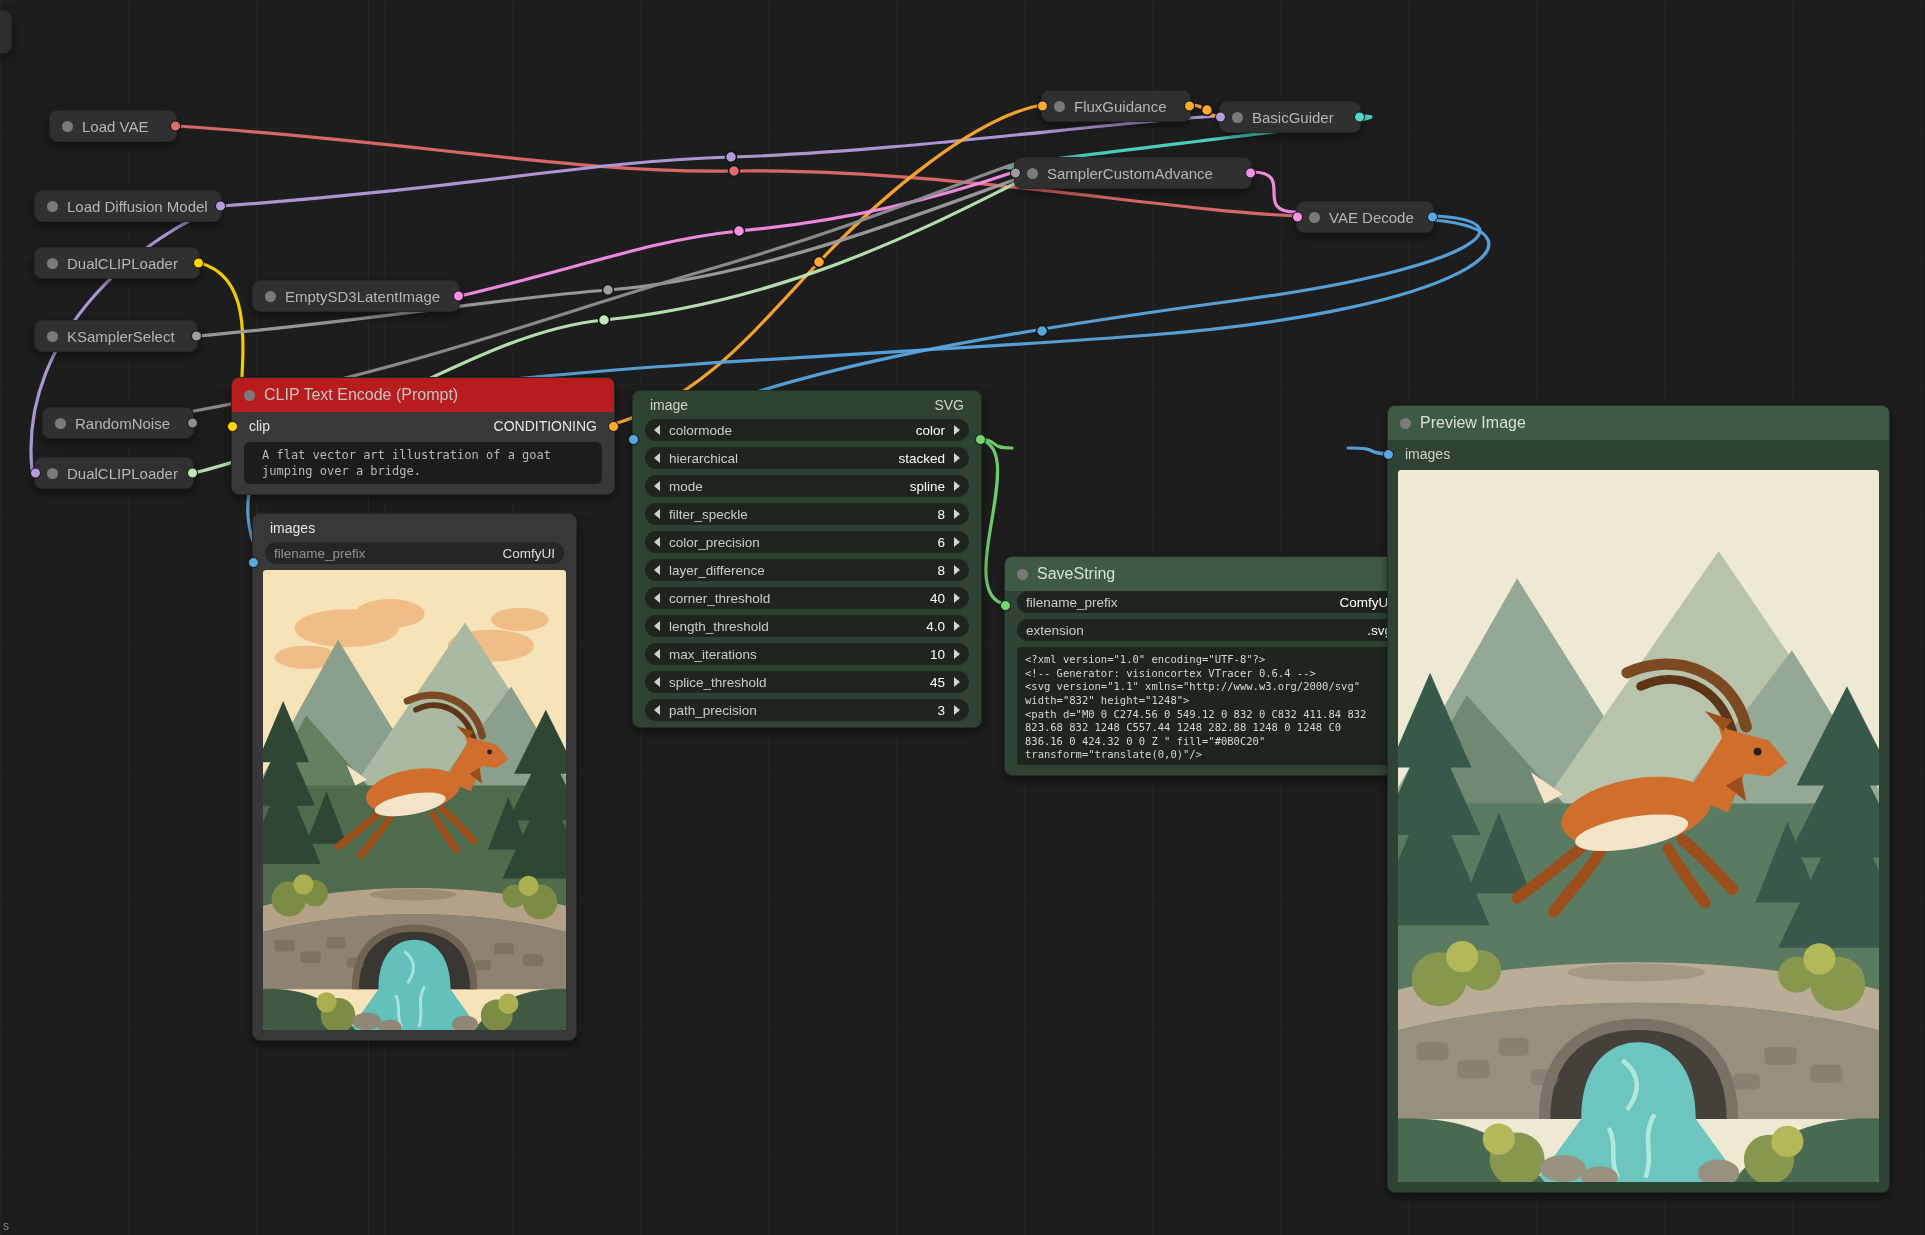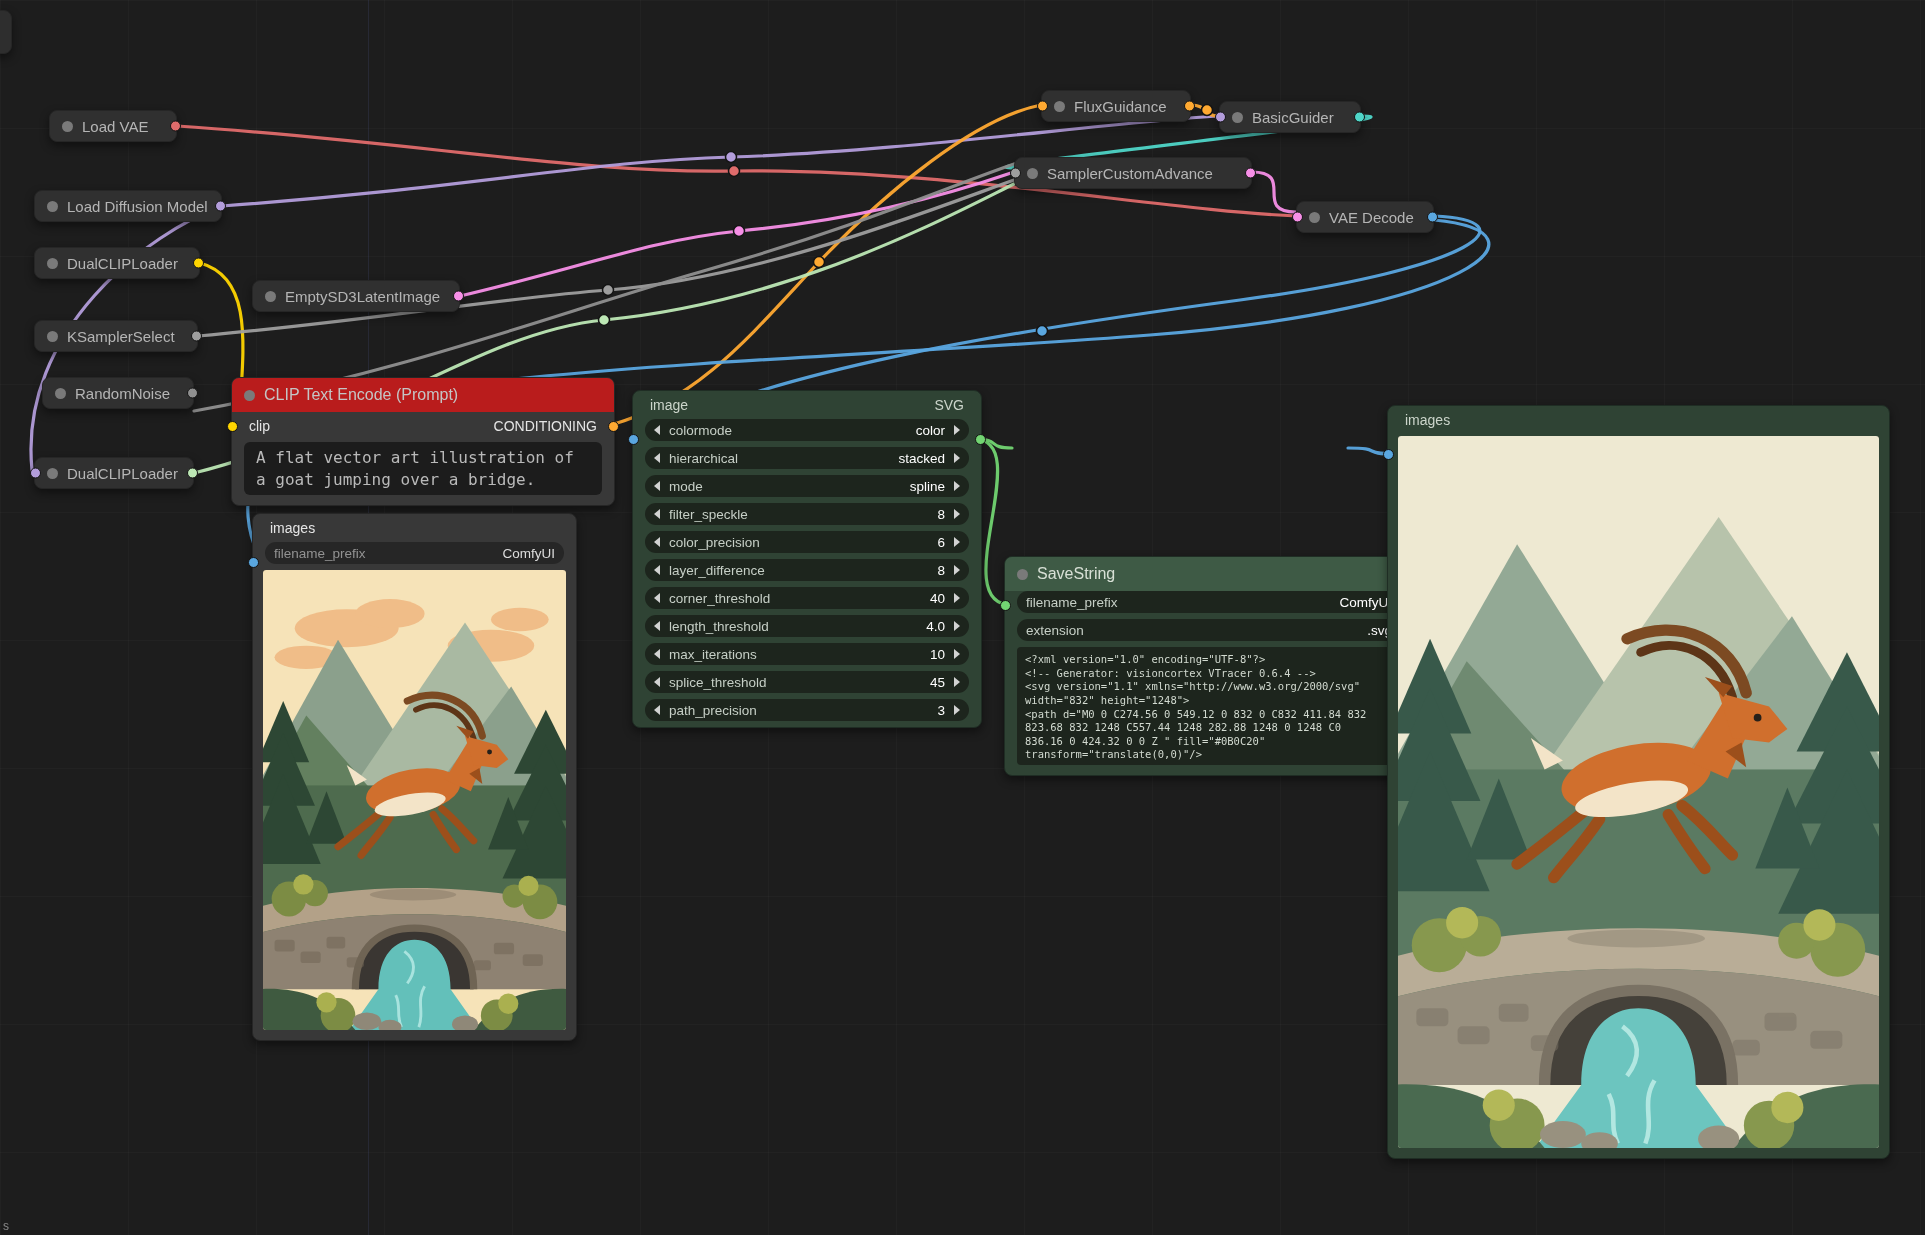--- a/index.html
+++ b/index.html
@@ -34,22 +34,22 @@
   .pd.in{left:-5px}
   .widget{height:22px;background:#1d251d;border-radius:11px;margin:0 12px 6px;display:flex;
     align-items:center;padding:0 9px;font-size:13.5px;color:#c6cfc6;position:relative}
   .widget .wval{margin-left:auto;color:#fff}
   .gray-widgets .widget{background:#262626}
   .gray-widgets .wlabel{color:#929292}
   .gray-widgets .wval{color:#ddd}
   .tri{width:0;height:0;border-top:5px solid transparent;border-bottom:5px solid transparent;flex:none}
   .tl{border-right:6px solid #d2d2d2;margin-right:9px}
   .tr{border-left:6px solid #d2d2d2;margin-left:9px}
-  .textbox{background:#1c1c1c;border-radius:6px;margin:2px 12px 10px;padding:5px 12px;
-    font-family:"DejaVu Sans Mono",monospace;font-size:16px;line-height:1.35;color:#b9b9b9}
+  .textbox{background:#1c1c1c;border-radius:6px;margin:2px 12px 10px;padding:5px 18px;
+    font-family:"DejaVu Sans Mono",monospace;font-size:12px;line-height:1.35;color:#b9b9b9}
   .xmlbox{position:relative;background:#1d251d;border-radius:4px;margin:4px 12px 10px;
     padding:6px 20px 6px 8px;font-family:"DejaVu Sans Mono",monospace;font-size:10.5px;
     line-height:1.3;color:#d2dad0;white-space:pre-wrap;height:118px;overflow:hidden}
   .sbar{position:absolute;top:4px;bottom:4px;right:4px;width:8px;background:#2c352c;border-radius:4px}
   .sthumb{position:absolute;top:3px;left:1px;width:6px;height:32px;background:#5d695d;border-radius:3px}
   .schev{position:absolute;bottom:-1px;left:0;width:0;height:0;border-left:4px solid transparent;
     border-right:4px solid transparent;border-top:5px solid #79857a}
   .imgbox{margin:2px 10px 10px;border-radius:3px;overflow:hidden;background:#101010}
   .corner{position:absolute;left:3px;bottom:2px;color:#8a8a8a;font-size:12px;z-index:3}
   .sliver{left:-18px;top:10px;width:30px;height:44px;background:#2e2e2e}
@@ -102,21 +102,21 @@
   <div class="node collapsed" style="left:34px;top:247px;width:166px">
     <span class="cdot"></span>
     <span class="title">DualCLIPLoader</span>
     <span class="pd out" style="background: rgb(255, 213, 0);"></span>
   </div>
   <div class="node collapsed" style="left:34px;top:320px;width:164px">
     <span class="cdot"></span>
     <span class="title">KSamplerSelect</span>
     <span class="pd out" style="background: rgb(158, 158, 158);"></span>
   </div>
-  <div class="node collapsed" style="left:42px;top:377px;width:152px">
+  <div class="node collapsed" style="left:42px;top:407px;width:152px">
     <span class="cdot"></span>
     <span class="title">RandomNoise</span>
     <span class="pd out" style="background: rgb(143, 143, 143);"></span>
   </div>
   <div class="node collapsed" style="left:34px;top:457px;width:160px">
     <span class="pd in" style="background: rgb(179, 157, 219);"></span>
     <span class="cdot"></span>
     <span class="title">DualCLIPLoader</span>
     <span class="pd out" style="background: rgb(189, 232, 181);"></span>
   </div>
@@ -356,20 +356,24 @@
 width="832" height="1248"&gt;
 &lt;path d="M0 0 C274.56 0 549.12 0 832 0 C832 411.84 832
 823.68 832 1248 C557.44 1248 282.88 1248 0 1248 C0
 836.16 0 424.32 0 0 Z " fill="#0B0C20"
 transform="translate(0,0)"/&gt;</span>
       <span class="sbar"><span class="sthumb"></span><span class="schev"></span></span>
     </div>
   </div>
 
   <div class="node green" style="left:1387px;top:405px;width:503px">
+    <div class="header">
+      <span class="cdot"></span>
+      <span class="title">Preview Image</span>
+    </div>
     <span class="iodot in" style="top: 43px; background: rgb(90, 167, 224);"></span>
     <div class="ports">
       <span>images</span>
       <span></span>
     </div>
     <div class="imgbox" style="height:712px">
 <svg viewBox="0 0 210 316" width="100%" height="100%" preserveAspectRatio="none">
 <rect width="210" height="316" fill="#eee9d2"></rect>
 
 <path d="M-5,150 L52,48 L115,150 Z" fill="#93a995"></path>

